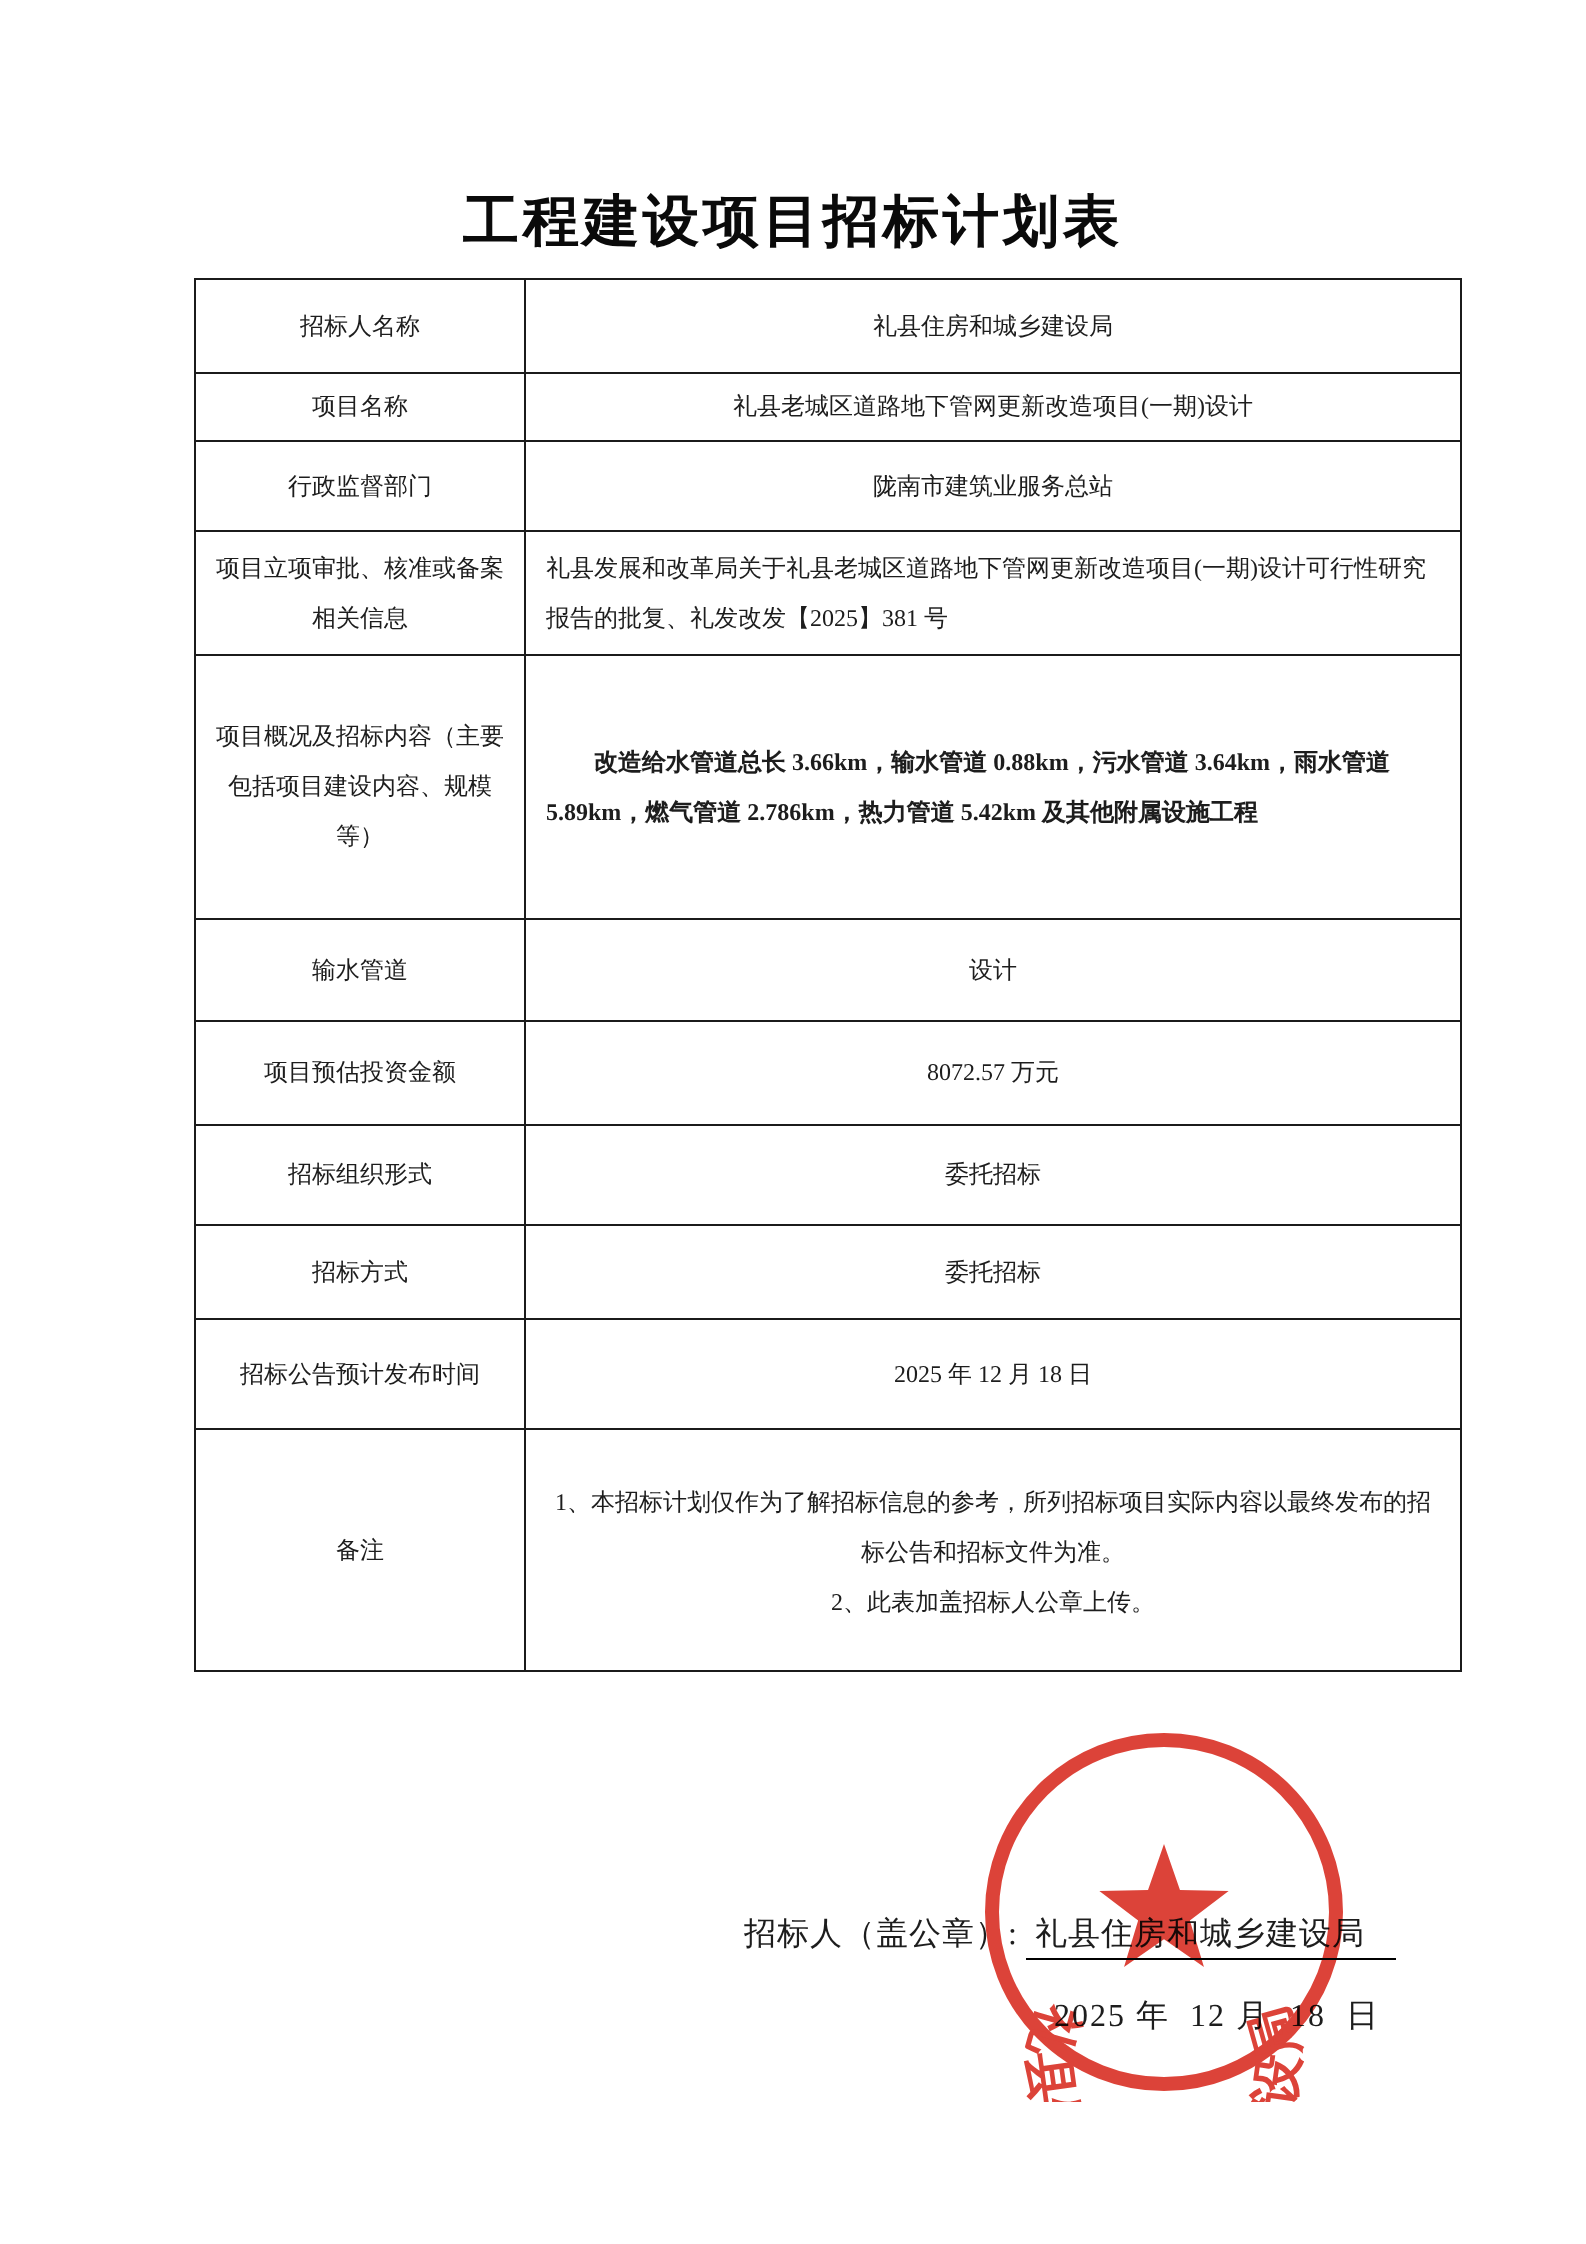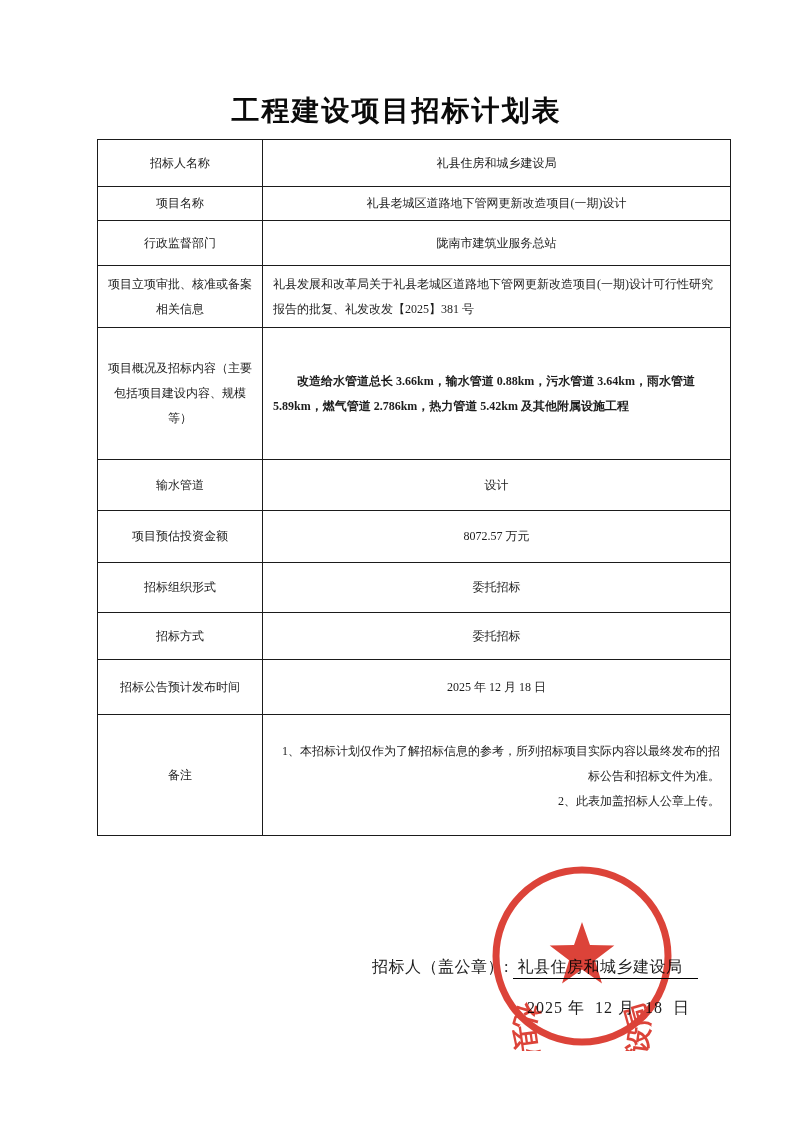--- a/index.html
+++ b/index.html
@@ -39,21 +39,21 @@
   col.c-value{width:468px;}
   td.lbl{
     text-align:center;
     padding:2px 8px;
   }
   td.val{padding:2px 10px;}
   td.v-center{text-align:center;}
   td.v-left{text-align:left;}
   td.v-indent{text-align:left;text-indent:2em;font-weight:bold;}
   td.v-remark{
-    text-align:right;
+    text-align:center;
     vertical-align:top;
     padding-top:5px;
     white-space:pre-line;
   }
   
   .r0{height:47px}.r1{height:34px}.r2{height:45px}
   .r3{height:62px}.r4{height:132px}.r5{height:51px}
   .r6{height:52px}.r7{height:50px}.r8{height:47px}
   .r9{height:55px}.r10{height:72px}.r11{height:121px}
 

